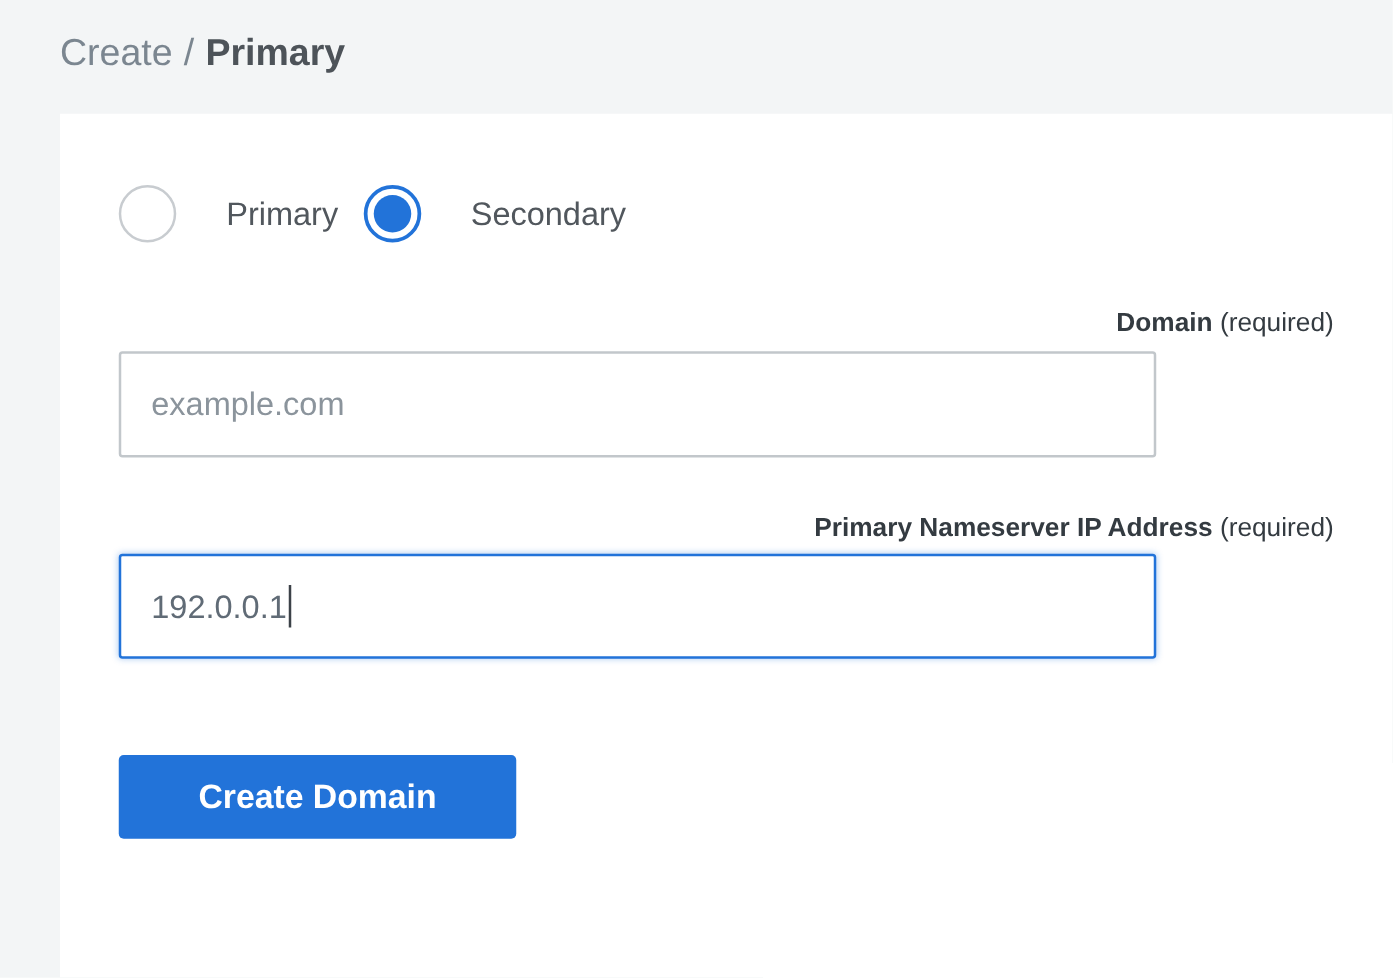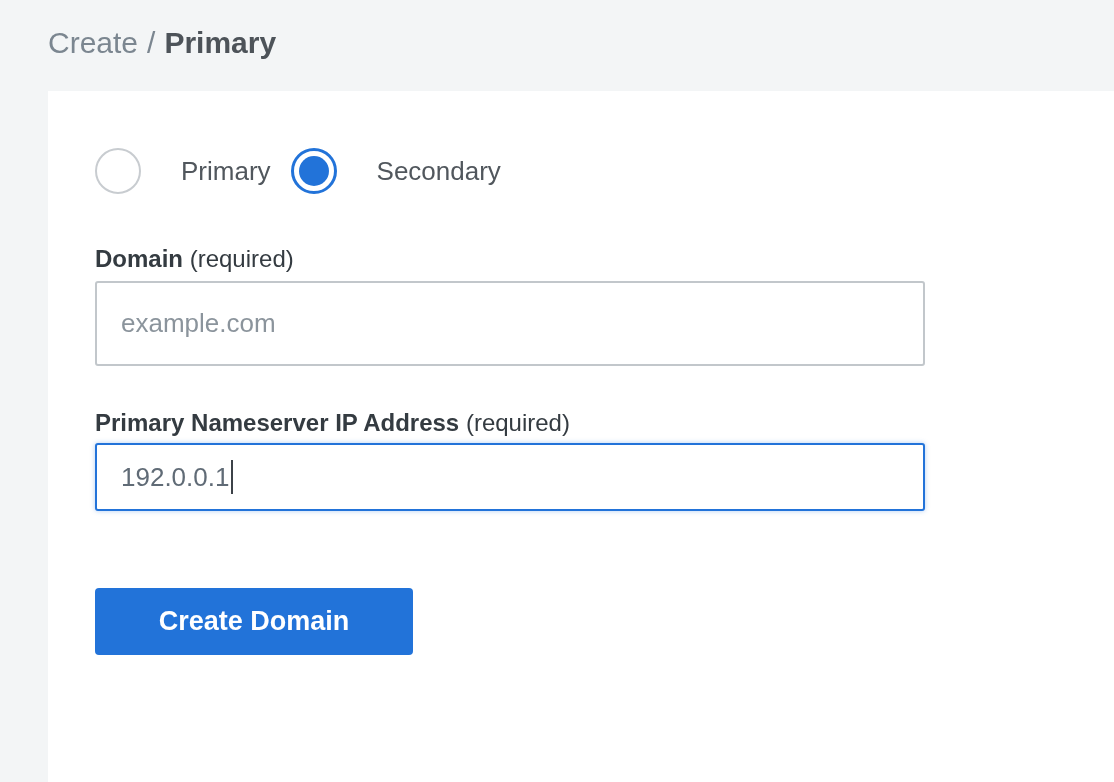--- a/index.html
+++ b/index.html
@@ -70,24 +70,25 @@
     border-radius: 50%;
     background: var(--accent-blue, #2273d9);
   }
   .radio-label {
     font-size: 26px;
     color: var(--radio-label, #51575d);
   }
 
   
   .field-label {
-    font-size: 24px;
+    font-size: 21px;
     line-height: 26px;
     color: var(--label-dark, #343b41);
     margin-bottom: 10px;
+    text-align: right;
   }
   .field-label .strong { font-weight: 700; }
   .field-label .note { font-weight: 400; }
 
   .text-input {
     width: 830px;
     height: 85px;
     border: 2px solid var(--input-border, #c2c7cb);
     border-radius: 3px;
     background: #fff;
@@ -100,21 +101,21 @@
     outline: none;
   }
   input.text-input { display: block; }
   input.text-input::placeholder { color: var(--placeholder-gray, #8b949c); opacity: 1; }
 
   .domain-group { margin-bottom: 44px; }
   .domain-group .field-label { margin-bottom: 9px; }
 
   .ip-group .field-label { margin-bottom: 7px; }
   .ip-input {
-    height: 68px;
+    height: 84px;
     border-color: var(--accent-blue, #2273d9);
     box-shadow: 0 0 5px rgba(34, 115, 217, 0.35);
   }
   .caret {
     width: 2px;
     height: 34px;
     background: var(--caret-dark, #3c4248);
     margin-left: 2px;
   }
 

